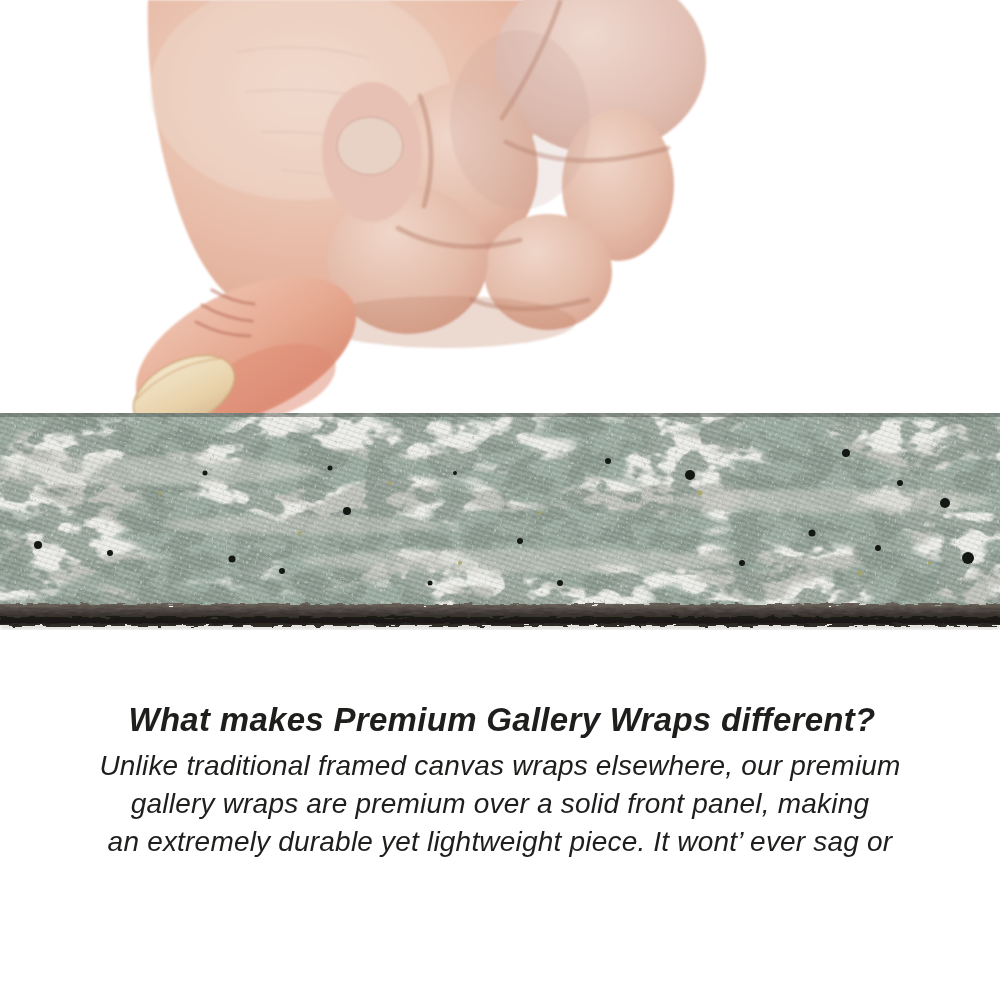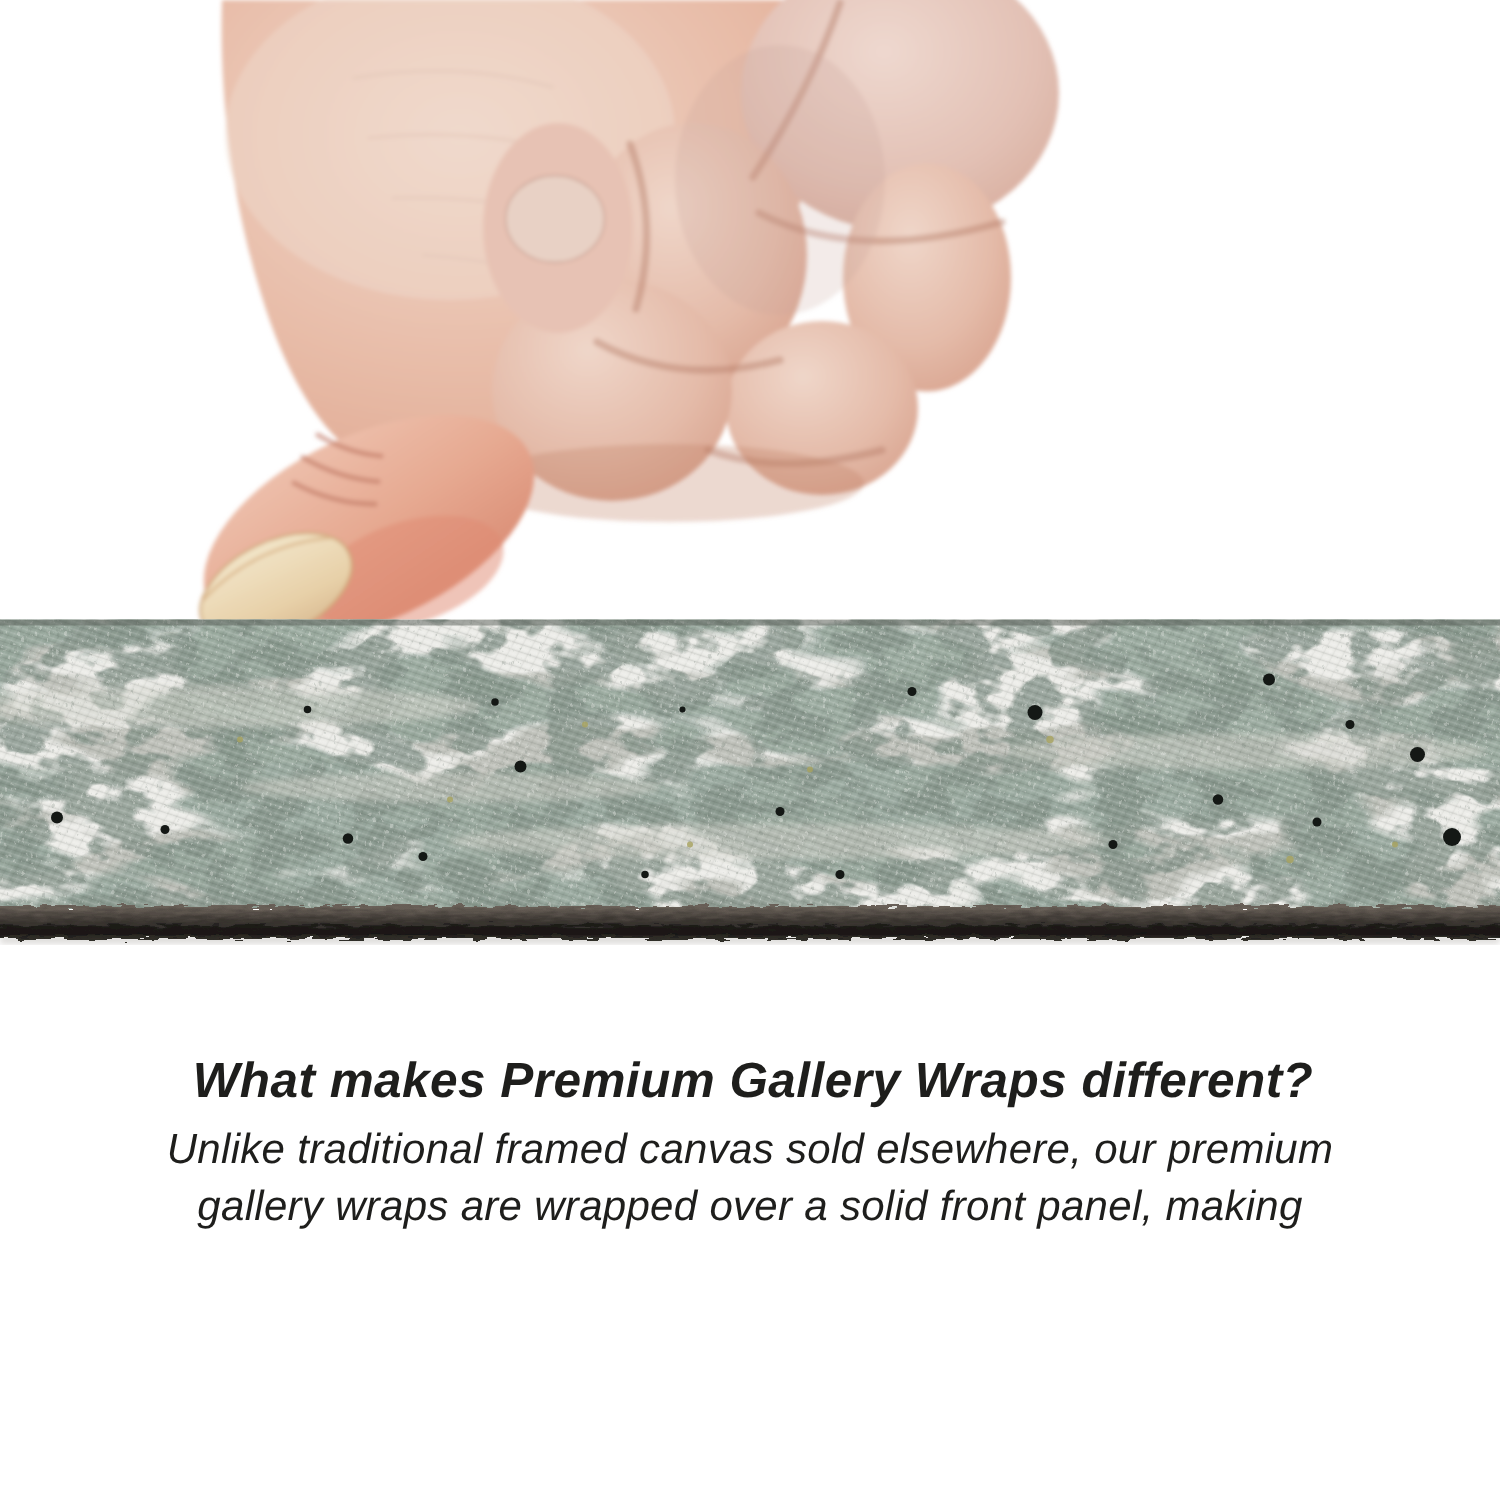--- a/index.html
+++ b/index.html
@@ -199,17 +199,18 @@
       <g filter="url(#rough)">
         <rect x="-5" y="191" width="1010" height="22" fill="url(#bandGrad)"></rect>
         <rect x="-5" y="204" width="1010" height="7" fill="#171513" opacity="0.8"></rect>
       </g>
       <rect x="0" y="211" width="1000" height="5" fill="#6b625a" opacity="0.25" filter="url(#blur2)"></rect>
     </g>
   </svg>
 
   <div class="caption">
     <h1 class="heading">What makes Premium Gallery Wraps different?</h1>
-    <div class="line">Unlike traditional framed canvas sold elsewhere, our premium</div>
-    <div class="line">gallery wraps are wrapped over a solid front panel, making</div>
+    <div class="line">Unlike traditional framed canvas wraps elsewhere, our premium</div>
+    <div class="line">gallery wraps are premium over a solid front panel, making</div>
+    <div class="line">an extremely durable yet lightweight piece. It wont’ ever sag or</div>
   </div>
 
 </div>
 
 </body></html>

